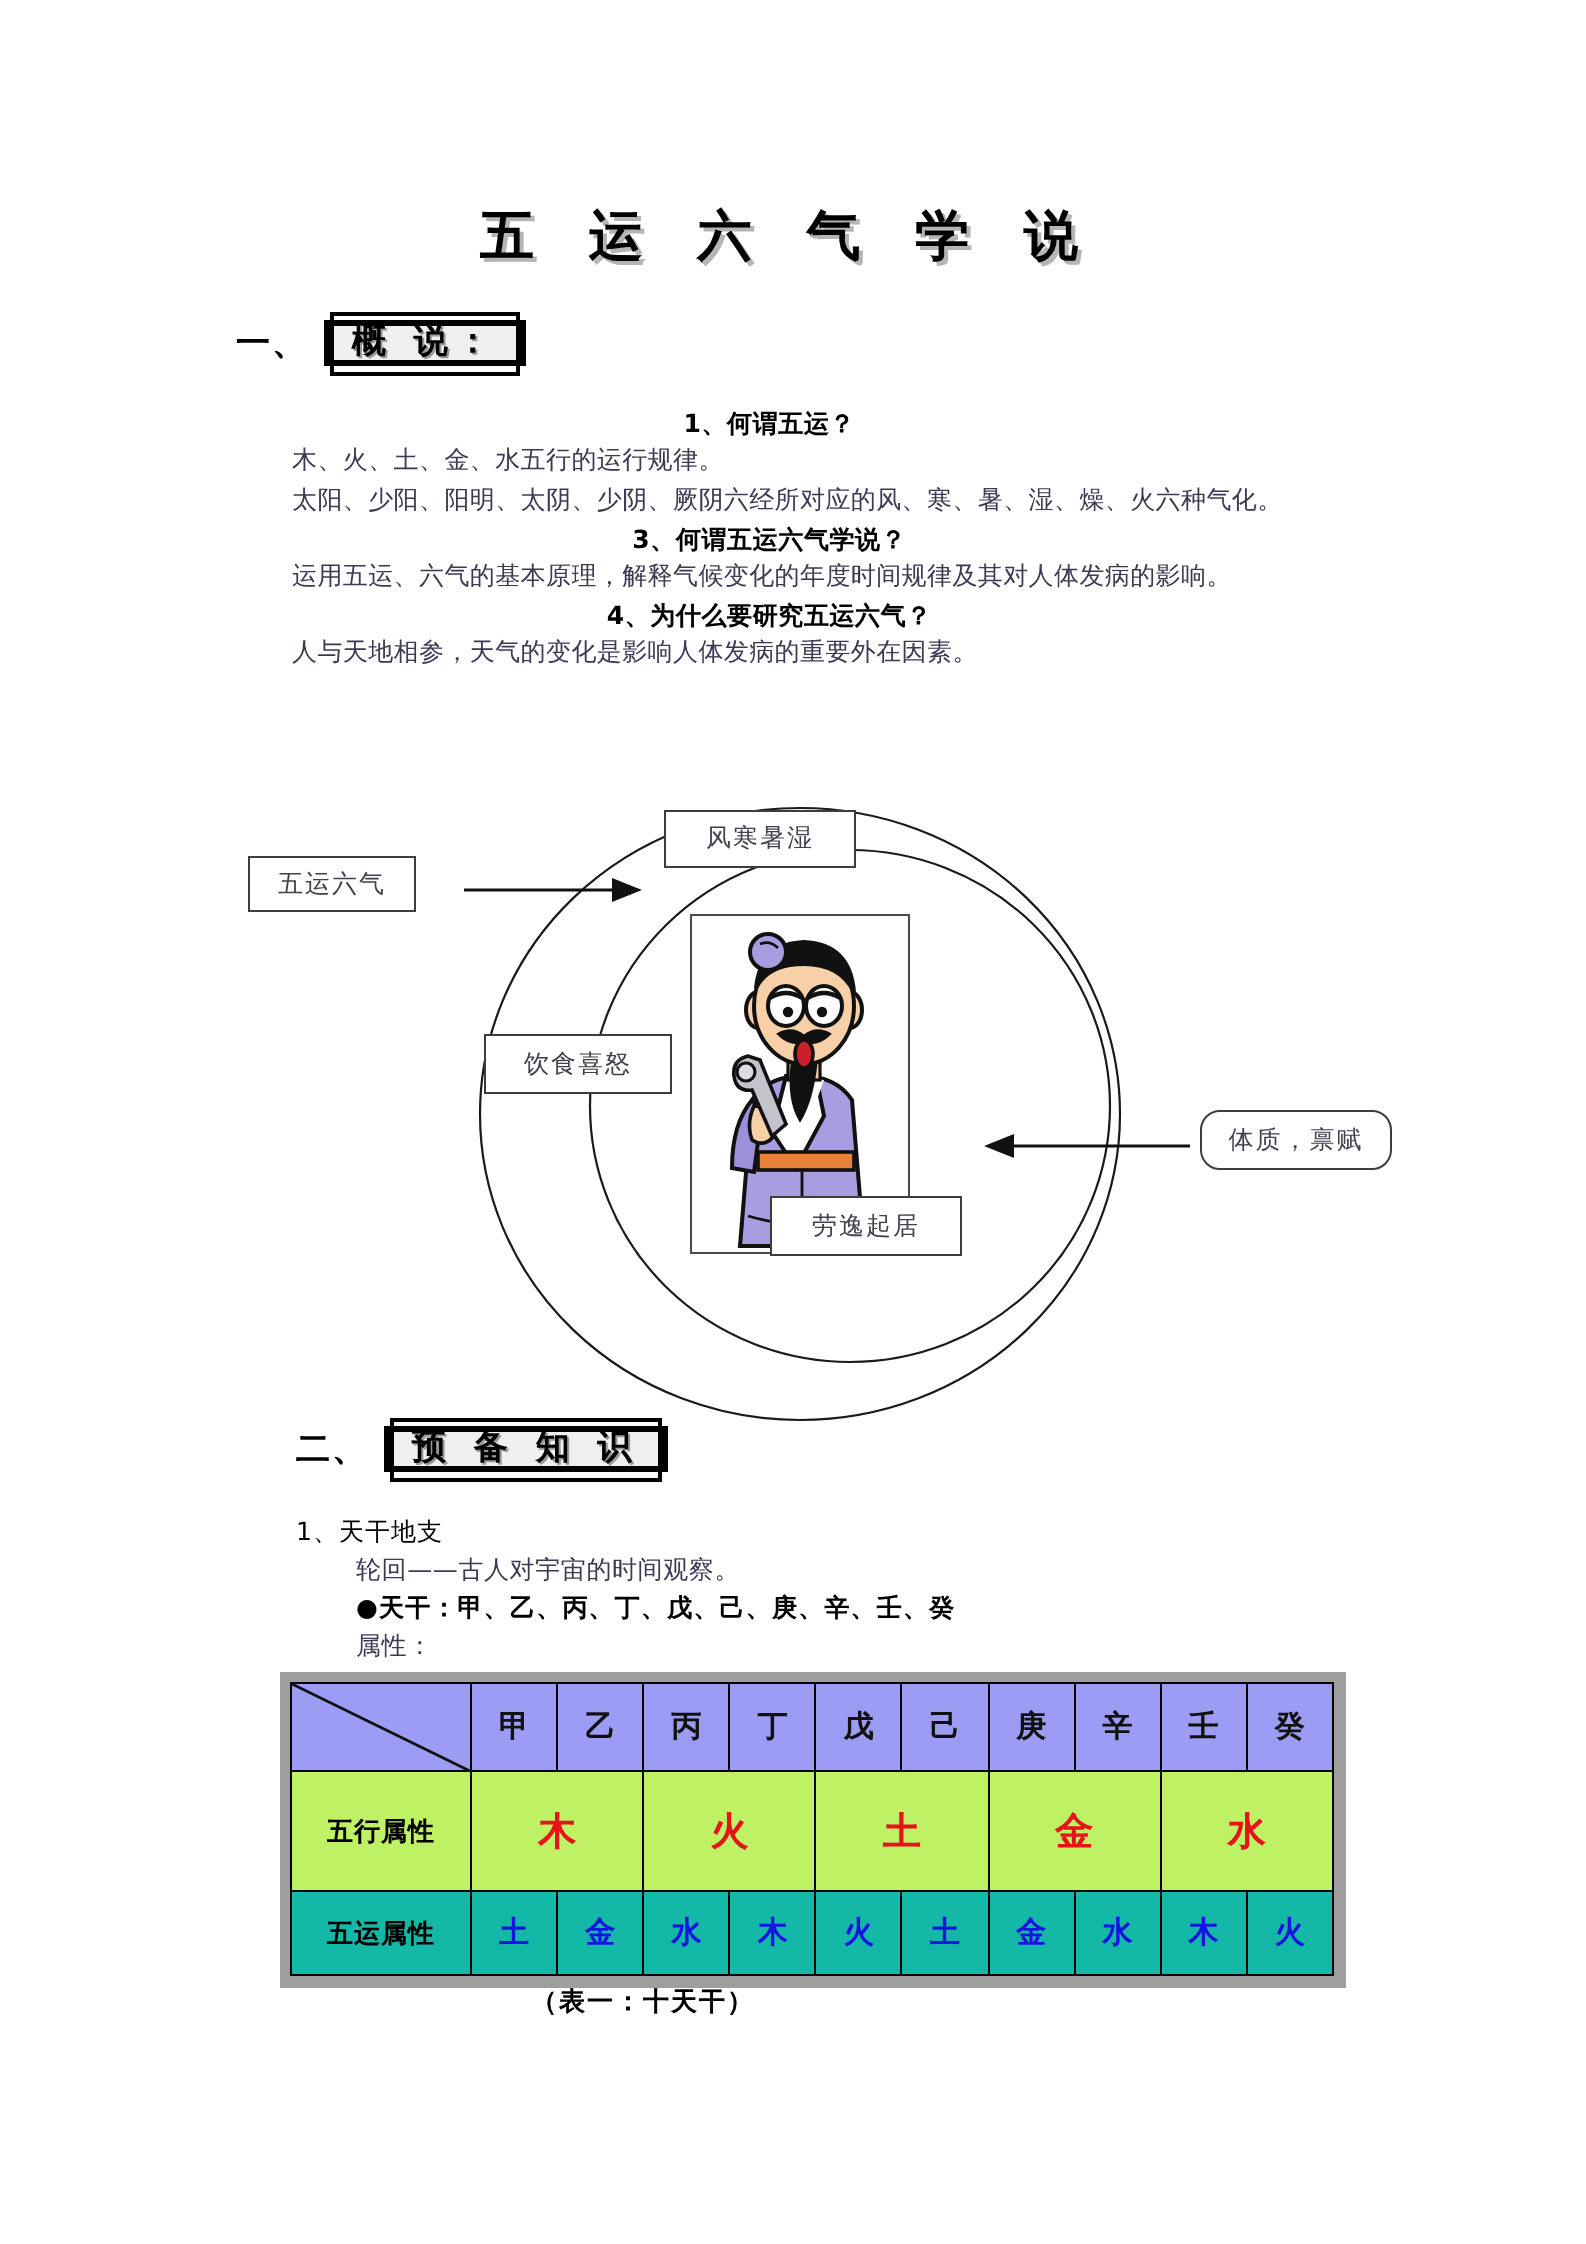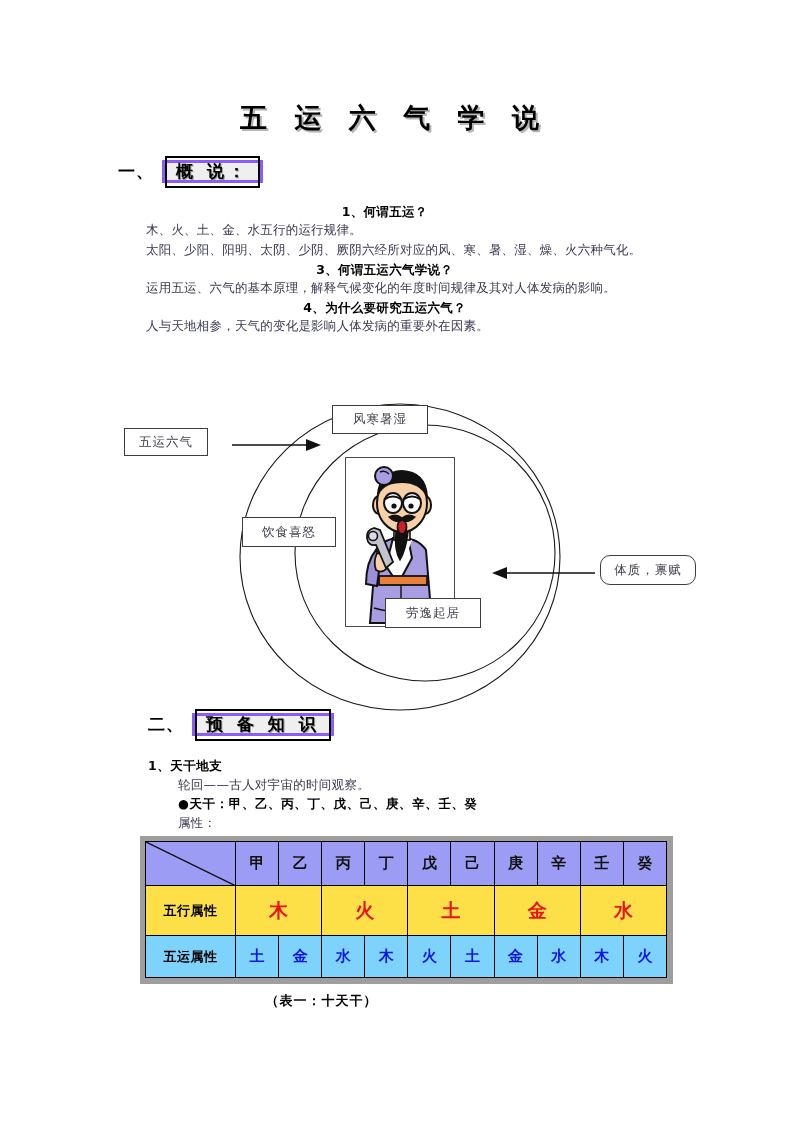--- a/index.html
+++ b/index.html
@@ -37,21 +37,21 @@
     display: flex;
     align-items: center;
   }
   .section-num {
     font-size: 17px;
     font-weight: bold;
     letter-spacing: 1px;
     margin-right: 8px;
   }
   .head-box {
-    border: 3px solid #8b5cf6;
+    border: 3px solid #000000;
     background: #efefef;
     padding: 0;
     line-height: 1;
   }
   .head-box-inner {
     border: 2px solid #000000;
     padding: 3px 9px 5px 9px;
     font-size: 17px;
     font-weight: bold;
     letter-spacing: 4px;
@@ -105,21 +105,21 @@
     border: 1px solid #4a4a4a;
     background: #ffffff;
     box-sizing: border-box;
     overflow: hidden;
   }
 
   
   .pk-block { position: absolute; }
   .pk-item {
     font-size: 12.5px;
-    font-weight: bold;
+    font-weight: normal;
     letter-spacing: 0.5px;
     margin-bottom: 2px;
     white-space: nowrap;
   }
   .pk-sub {
     font-size: 12.5px;
     color: #3a3a52;
     margin: 0 0 2px 30px;
     letter-spacing: 0.3px;
     white-space: nowrap;
@@ -166,22 +166,22 @@
     background: #9c9cf4;
     position: relative;
   }
   .corner-cell svg { position: absolute; left: 0; top: 0; }
   .row-label {
     font-size: 13px;
     font-weight: bold;
     color: #000000;
     letter-spacing: 0.5px;
   }
-  .row-wx { background: #fde047; height: 50px; }
-  .row-wy { background: #7dd3fc; height: 42px; }
+  .row-wx { background: #bef264; height: 60px; }
+  .row-wy { background: #14b8a6; height: 42px; }
   .wx-val {
     font-size: 19px;
     font-weight: bold;
     color: #e8131a;
     font-family: "DejaVu Sans", "Liberation Sans", sans-serif;
   }
   .wy-val {
     font-size: 15px;
     font-weight: bold;
     color: #1515e0;

